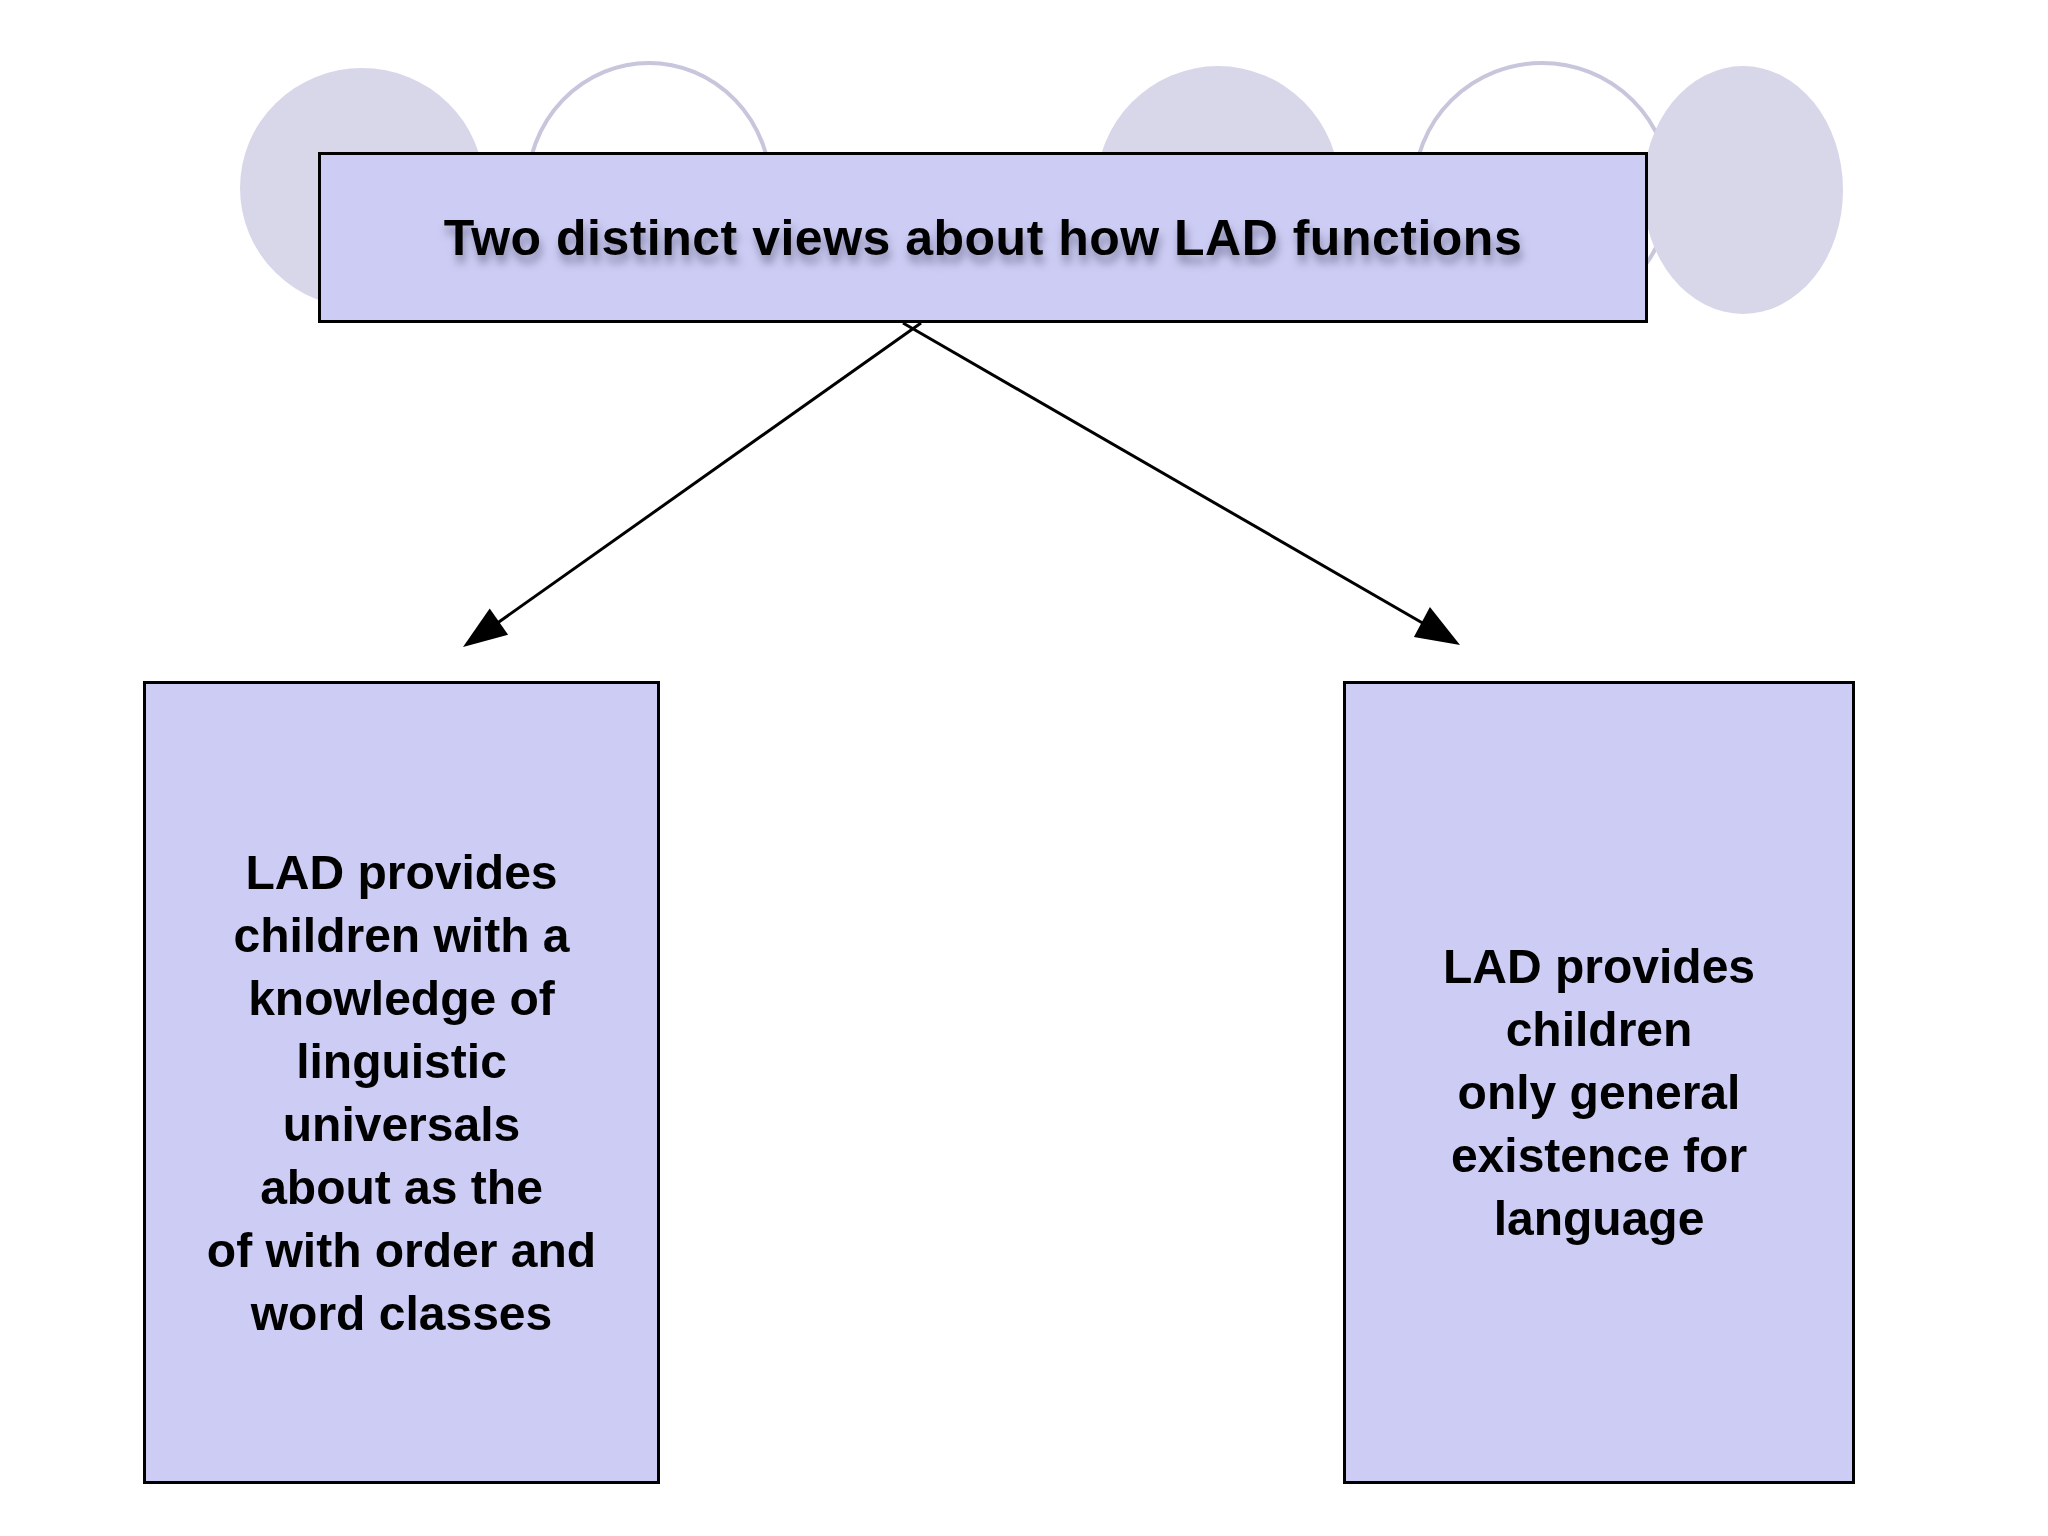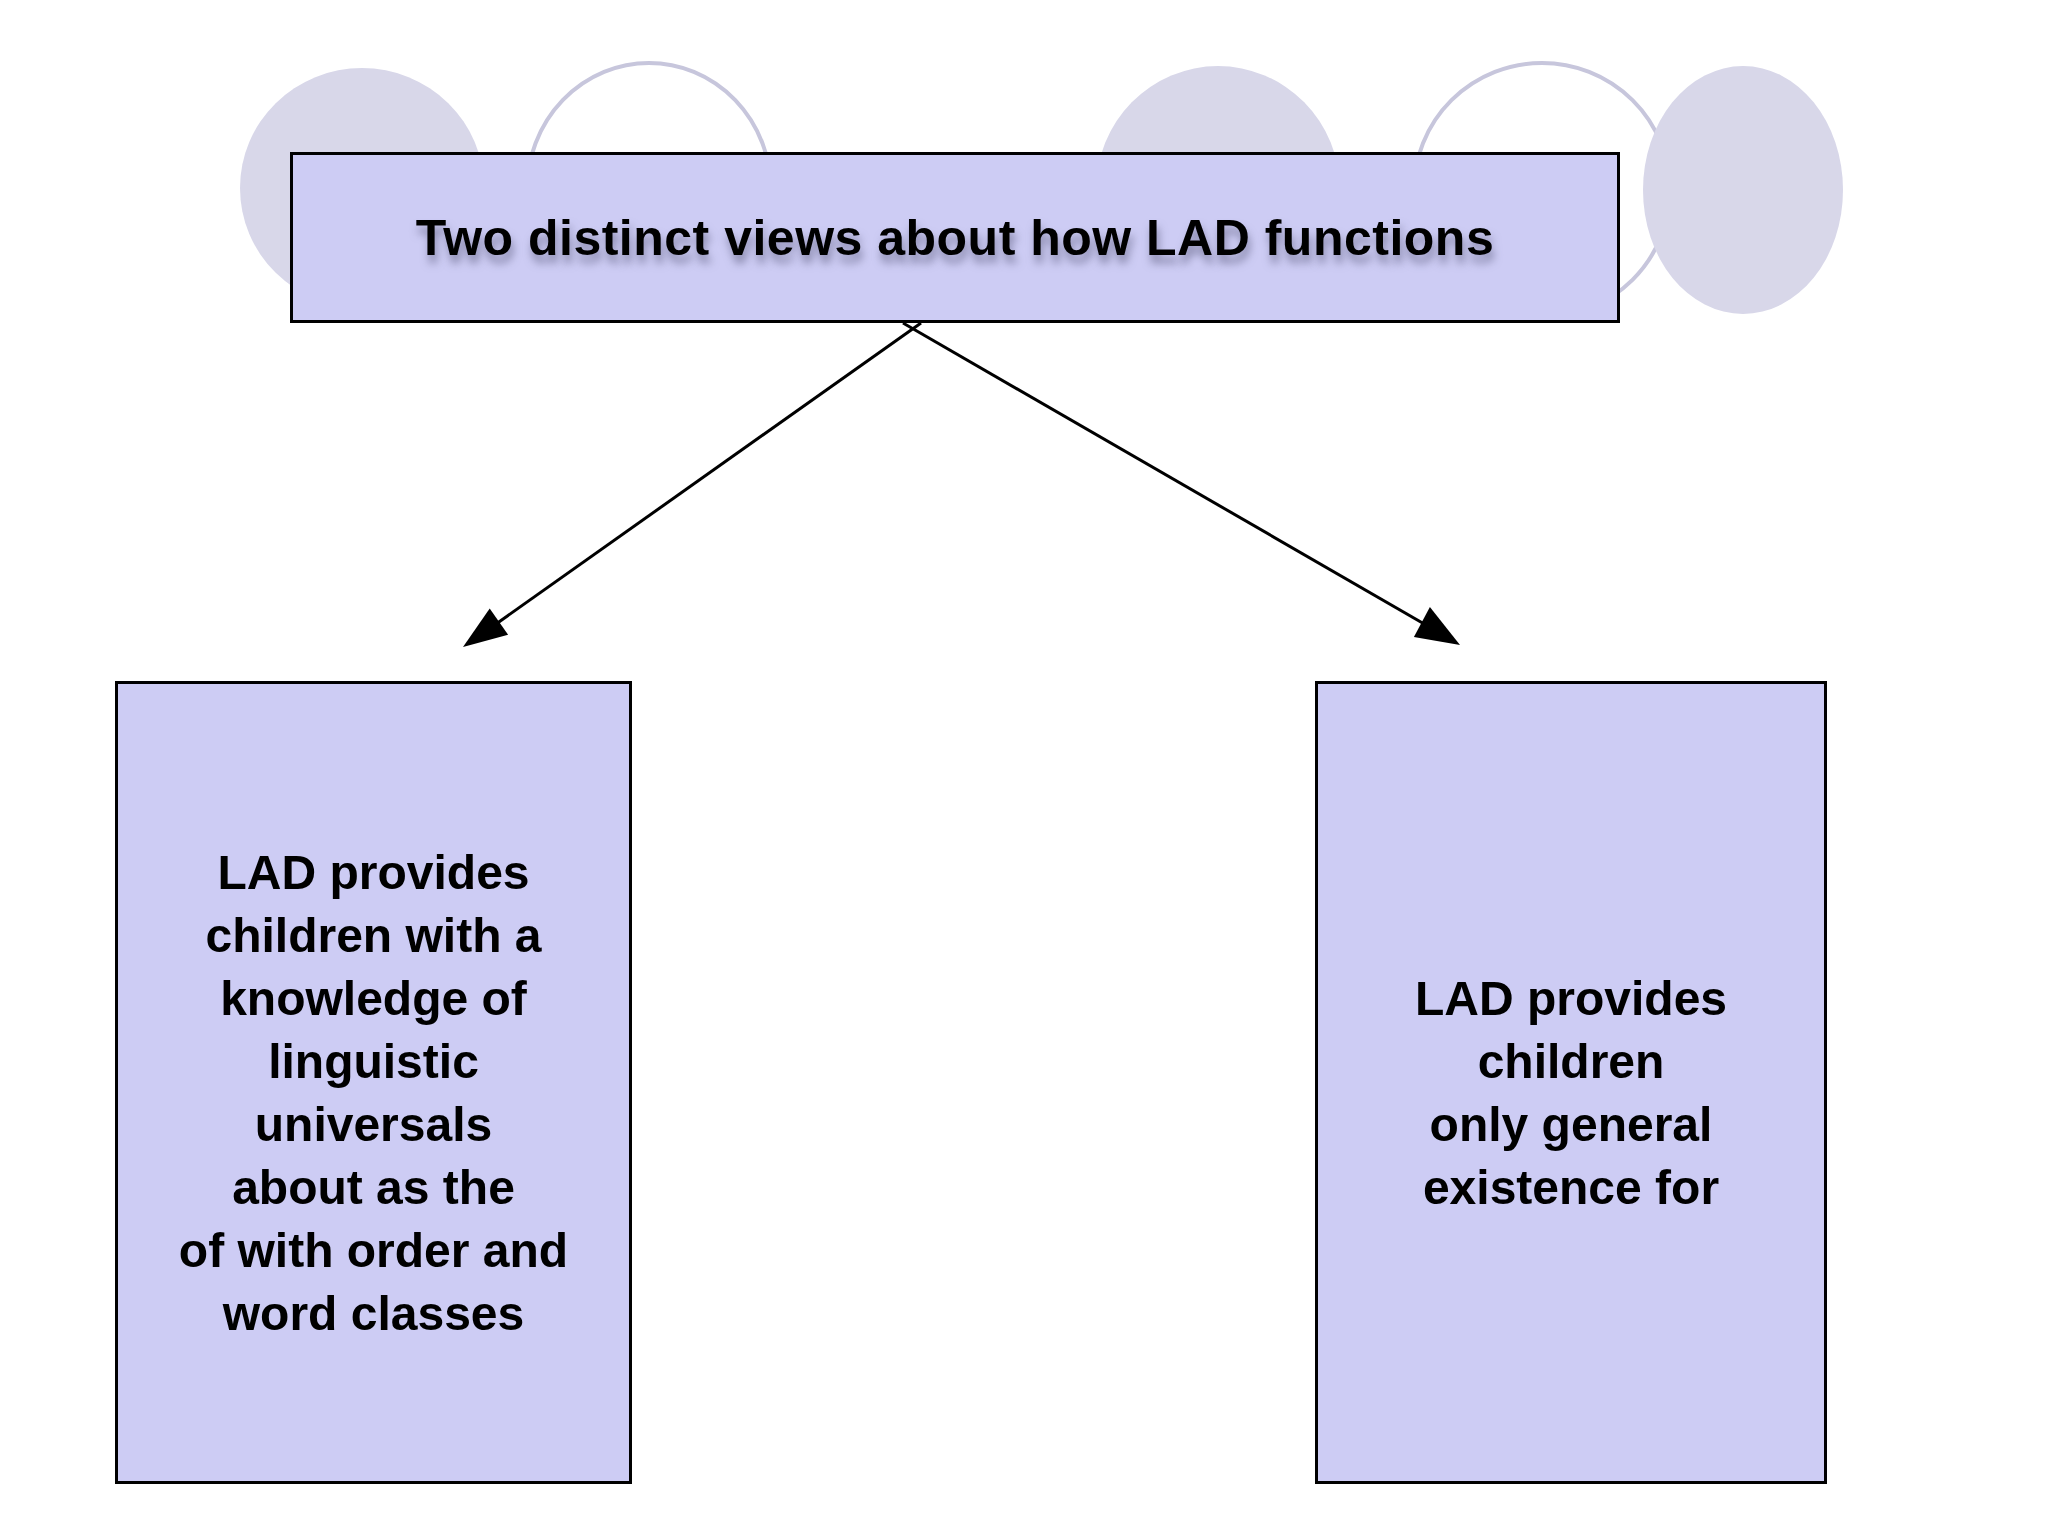--- a/index.html
+++ b/index.html
@@ -31,20 +31,21 @@
     background: var(--box-fill, #cdccf4);
     border: 3px solid var(--box-border, #000);
     color: var(--text, #000);
     display: flex;
     flex-direction: column;
     align-items: center;
     justify-content: center;
     text-align: center;
     font-weight: bold;
     z-index: 2;
+    margin-left: 28px;
   }
   #title-box {
     left: 290px; top: 152px;
     width: 1330px; height: 171px;
     font-size: 50px;
     letter-spacing: 0.5px;
   }
   #title-box .title-text {
     text-shadow: 2px 8px 9px rgba(115, 115, 150, 0.75);
   }
@@ -103,16 +104,17 @@
         <div>word classes</div>
       </div>
   </div>
 
   <div id="right-view-box" class="box">
     <div>
         <div>LAD provides</div>
         <div>children</div>
         <div>only general</div>
         <div>existence for</div>
+        <div>language</div>
       </div>
   </div>
 
 </div>
 
 </body></html>

